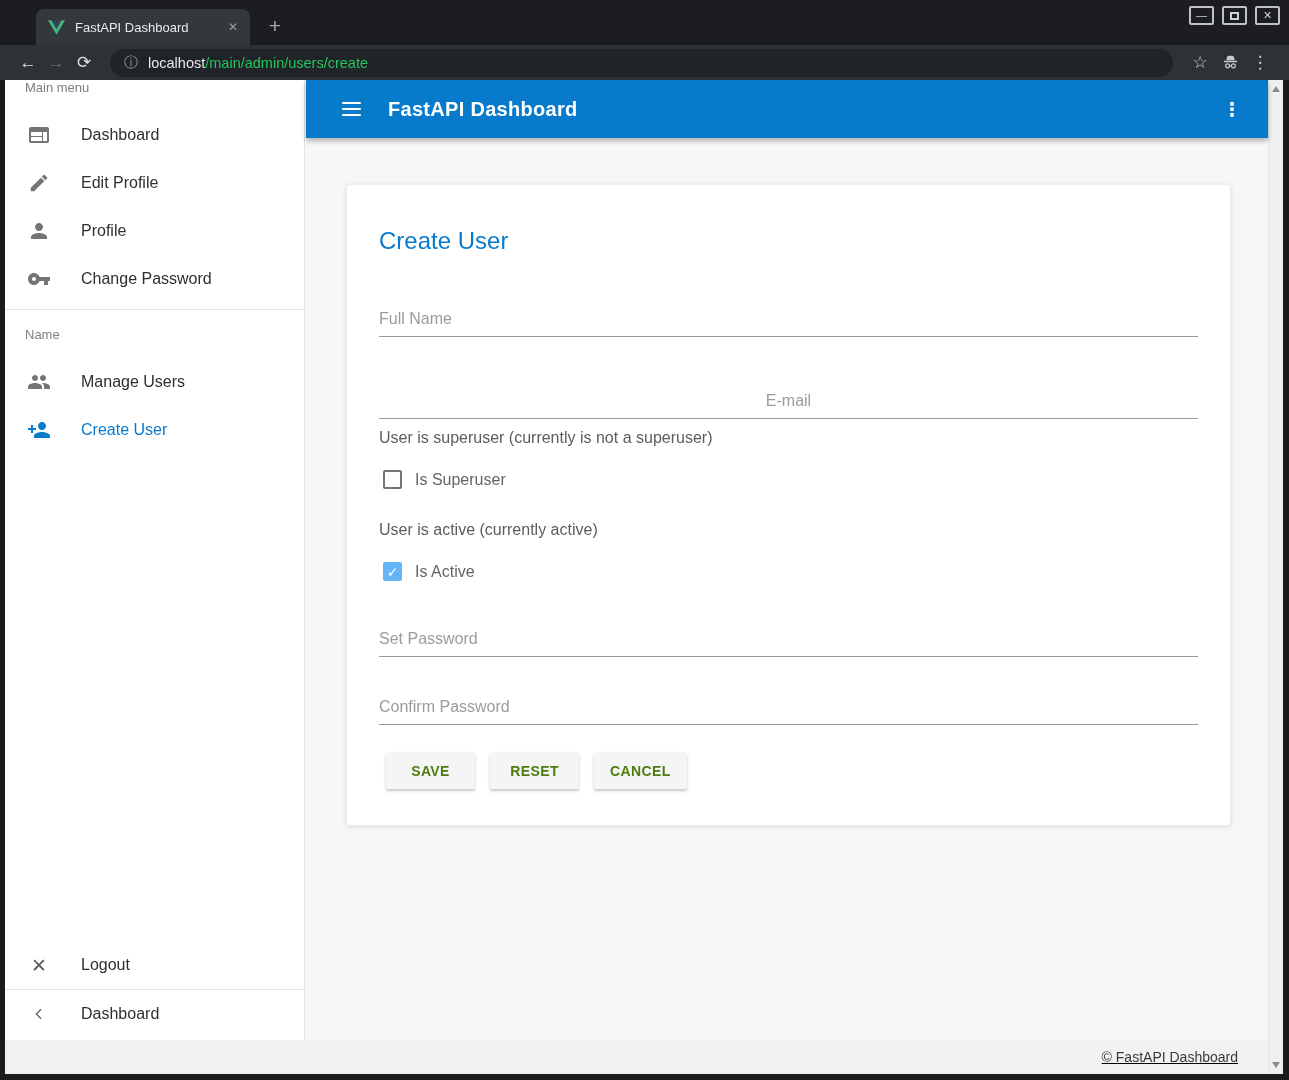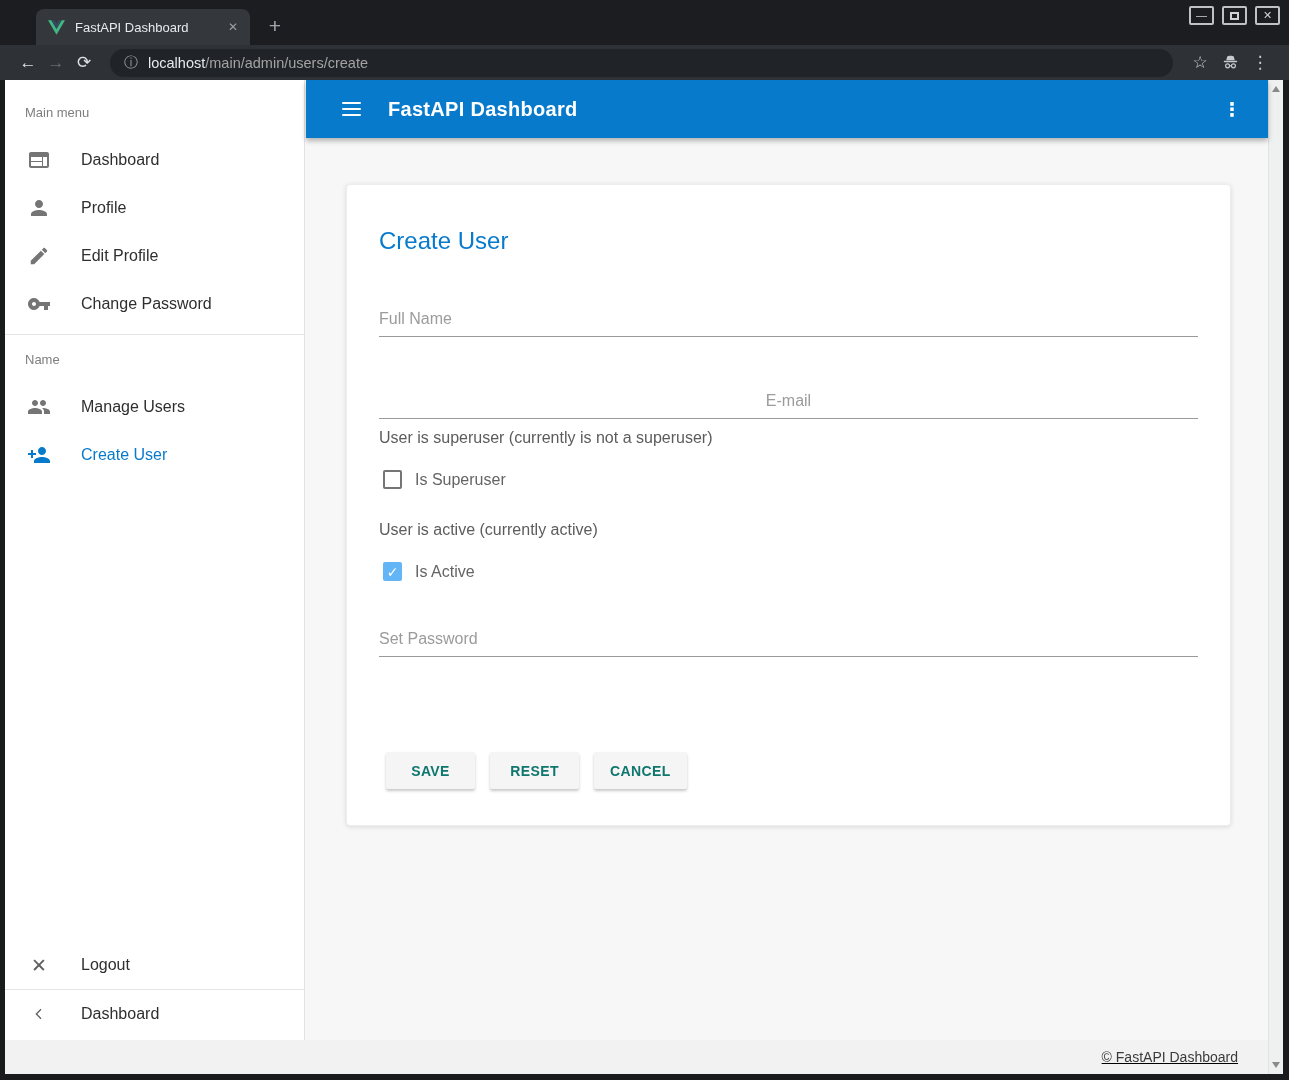--- a/index.html
+++ b/index.html
@@ -33,40 +33,40 @@
     background: #2e3236; display: flex; align-items: center; padding: 0 14px;
   }
   .navicon { font-size: 17px; color: #dee1e4; width: 28px; text-align: center; }
   .navicon.disabled { color: #686c70; }
   .urlpill {
     flex: 1; height: 28px; background: #202327; border-radius: 14px; margin: 0 12px;
     display: flex; align-items: center; padding: 0 14px; overflow: hidden;
   }
   .info-icon { color: #9aa0a6; font-size: 14px; margin-right: 10px; }
   .url-host { color: #e8eaed; font-size: 14.5px; }
-  .url-path { color: #a3a3a3; font-size: 14.5px; }
+  .url-path { color: #22c55e; font-size: 14.5px; }
   .tool-right { color: #c9cbce; font-size: 17px; width: 30px; text-align: center; display: flex; align-items: center; justify-content: center; }
 
   
   .content { position: absolute; top: 80px; left: 5px; right: 6px; bottom: 6px; background: #f7f7f7; overflow: hidden; }
   .scrollbar { position: absolute; top: 0; right: 0; bottom: 0; width: 15px; background: #eff0f0; border-left: 1px solid #e3e3e3; }
   .sb-up, .sb-down { position: absolute; left: 3px; width: 0; height: 0; border-left: 4px solid transparent; border-right: 4px solid transparent; }
   .sb-up { top: 6px; border-bottom: 6px solid #8a8a8a; }
   .sb-down { bottom: 6px; border-top: 6px solid #8a8a8a; }
 
   .footer {
     position: absolute; left: 0; right: 15px; bottom: 0; height: 34px; background: #f1f2f1;
     display: flex; align-items: center; justify-content: flex-end; padding-right: 30px; text-decoration: underline;
   }
   .footer-text { font-size: 14px; color: #3a3a3a; }
 
   
   .sidebar { position: absolute; left: 0; top: 0; width: 300px; bottom: 34px; background: #ffffff; border-right: 1px solid #e2e2e2; }
   .subheader { padding-left: 20px; font-size: 13px; color: #7e7e7e; }
-  .sub-main { padding-top: 25px; }
+  .sub-main { }
   .sub-admin { margin-top: 17px; margin-bottom: 16px; }
   .menu-list { margin-top: 16px; }
   .menu-item { height: 48px; display: flex; align-items: center; padding-left: 22px; cursor: pointer; }
   .menu-icon-box { width: 24px; height: 24px; display: flex; align-items: center; justify-content: center; flex: none; }
   .menu-label { margin-left: 30px; font-size: 16px; color: #2f2f2f; }
   .menu-item.active .menu-label { color: #077acc; }
   .sb-divider { height: 1px; background: #e4e4e4; margin-top: 6px; }
   .sidebar-bottom { position: absolute; bottom: 2px; left: 0; right: 0; }
   .logout-x { font-size: 19px; color: #5f5f5f; }
 
@@ -106,21 +106,21 @@
   .cbrow1 { top: 285px; } .cbrow2 { top: 377px; }
   .cb { width: 19px; height: 19px; border-radius: 2px; flex: none; }
   .cb.unchecked { border: 2px solid #757575; background: #fff; }
   .cb.checked { background: #64b5f6; display: flex; align-items: center; justify-content: center; color: #fff; font-size: 14px; font-weight: 700; }
   .cb-label { margin-left: 13px; font-size: 16px; color: #646464; }
 
   .btnrow { position: absolute; left: 39px; top: 567px; display: flex; gap: 15px; }
   .btn {
     min-width: 89px; height: 37px; padding: 0 16px;
     background: #f5f5f5; border: none; border-radius: 2px;
-    font-family: inherit; font-size: 14px; font-weight: 700; color: #0f766e; letter-spacing: 0.4px;
+    font-family: inherit; font-size: 14px; font-weight: 700; color: #4d7c0f; letter-spacing: 0.4px;
     box-shadow: 0 2px 3px rgba(0,0,0,0.22); cursor: pointer;
   }
 
   .icon-gray { fill: #757575; }
   .icon-blue { fill: #077acc; }
 </style>
 </head>
 <body>
 
 <div class="titlebar">
@@ -172,33 +172,33 @@
       <div class="menu-item">
         <span class="menu-icon-box">
           <svg width="24" height="24" viewBox="0 0 24 24">
               <path class="icon-gray" d="M20 4H4c-1.1 0-2 .9-2 2v12c0 1.1.9 2 2 2h16c1.1 0 2-.9 2-2V6c0-1.1-.9-2-2-2zm-5 14H4v-4h11v4zm0-5H4V9h11v4zm5 5h-4V9h4v9z"></path>
             </svg>
         </span>
         <span class="menu-label">Dashboard</span>
       </div>
       <div class="menu-item">
         <span class="menu-icon-box">
+          <svg width="22" height="22" viewBox="0 0 24 24">
+              <path class="icon-gray" d="M3 17.25V21h3.75L17.81 9.94l-3.75-3.75L3 17.25zM20.71 7.04c.39-.39.39-1.02 0-1.41l-2.34-2.34c-.39-.39-1.02-.39-1.41 0l-1.83 1.83 3.75 3.75 1.83-1.83z"></path>
+            </svg>
+        </span>
+        <span class="menu-label">Edit Profile</span>
+      </div>
+      <div class="menu-item">
+        <span class="menu-icon-box">
           <svg width="24" height="24" viewBox="0 0 24 24">
               <path class="icon-gray" d="M12 12c2.21 0 4-1.79 4-4s-1.79-4-4-4-4 1.79-4 4 1.79 4 4 4zm0 2c-2.67 0-8 1.34-8 4v2h16v-2c0-2.66-5.33-4-8-4z"></path>
             </svg>
         </span>
         <span class="menu-label">Profile</span>
-      </div>
-      <div class="menu-item">
-        <span class="menu-icon-box">
-          <svg width="22" height="22" viewBox="0 0 24 24">
-              <path class="icon-gray" d="M3 17.25V21h3.75L17.81 9.94l-3.75-3.75L3 17.25zM20.71 7.04c.39-.39.39-1.02 0-1.41l-2.34-2.34c-.39-.39-1.02-.39-1.41 0l-1.83 1.83 3.75 3.75 1.83-1.83z"></path>
-            </svg>
-        </span>
-        <span class="menu-label">Edit Profile</span>
       </div>
       <div class="menu-item">
         <span class="menu-icon-box">
           <svg width="24" height="24" viewBox="0 0 24 24">
               <path class="icon-gray" d="M12.65 10C11.83 7.67 9.61 6 7 6c-3.31 0-6 2.69-6 6s2.69 6 6 6c2.61 0 4.83-1.67 5.65-4H17v4h4v-4h2v-4H12.65zM7 14c-1.1 0-2-.9-2-2s.9-2 2-2 2 .9 2 2-.9 2-2 2z"></path>
             </svg>
         </span>
         <span class="menu-label">Change Password</span>
       </div>
     </div>
@@ -264,20 +264,21 @@
 
         <div class="hint hint2">User is active (currently active)</div>
         <div class="cbrow cbrow2">
           <span class="cb checked">
               <span>✓</span>
             </span>
           <span class="cb-label">Is Active</span>
         </div>
 
         <input class="mat-input in-setpw" type="password" placeholder="Set Password" style="">
+        <input class="mat-input in-confirmpw" type="password" placeholder="Confirm Password" style="">
 
         <div class="btnrow">
           <button class="btn">SAVE</button>
           <button class="btn">RESET</button>
           <button class="btn">CANCEL</button>
         </div>
       </section>
     </div>
   </div>
 

